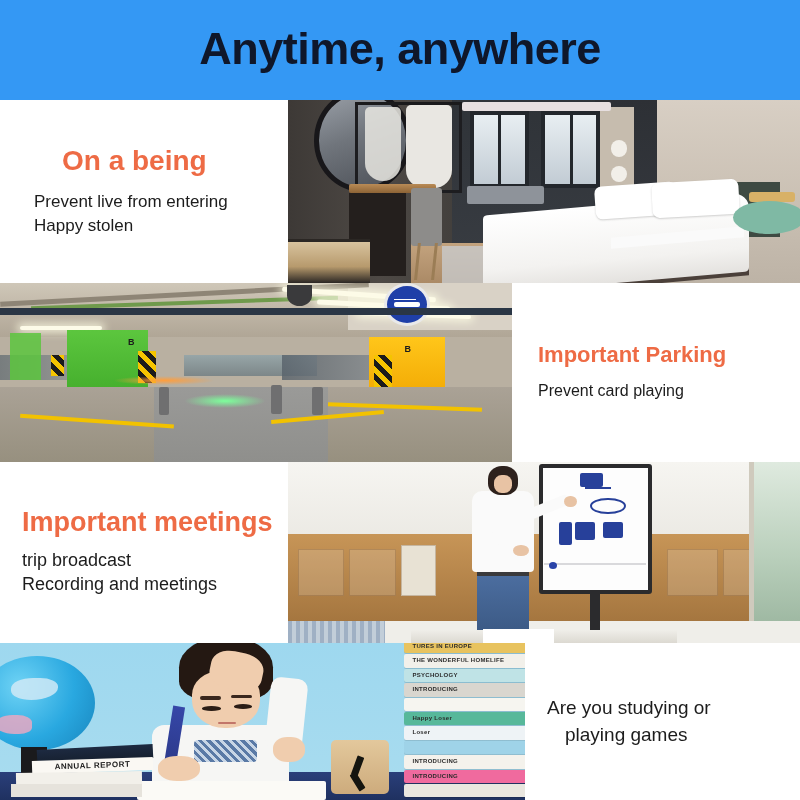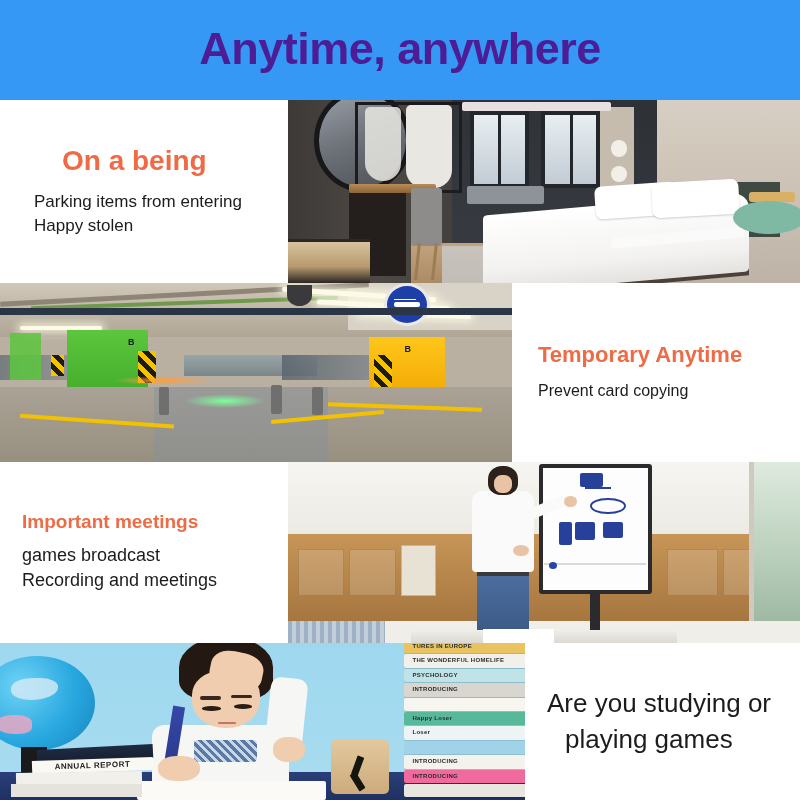--- a/index.html
+++ b/index.html
@@ -11,21 +11,21 @@
   }
   #page { position: relative; width: 800px; height: 800px; background: #fff; }
 
   
   .header {
     position: absolute; left: 0; top: 0; width: 800px; height: 100px;
     background: #3498f4;
     display: flex; align-items: center; justify-content: center;
   }
   .header-title {
-    color: #4c1d95;
+    color: #0f172a;
     font-size: 45px;
     font-weight: bold;
     letter-spacing: -0.5px;
     line-height: 1;
     padding-bottom: 4px;
   }
 
   
   .section { position: absolute; overflow: hidden; }
   .panel-text {
@@ -174,21 +174,21 @@
   .garage .far-cars { position:absolute; left:36%; top:40%; width:26%; height:12%;
     background:linear-gradient(180deg,#8fa3a9 0%,#6d7c82 100%); opacity:.8; }
   .garage .cars-left { position:absolute; left:0; top:40%; width:13%; height:14%;
     background:linear-gradient(90deg,#6c7478 0%,#8b8f8e 100%); opacity:.85; }
   .garage .cars-right { position:absolute; left:55%; top:40%; width:17%; height:14%;
     background:linear-gradient(90deg,#57616a 0%,#7d848a 100%); opacity:.8; }
 
   
   #sec3 { left:0; top:462px; width:800px; height:181px; }
   #sec3 .panel-text { left:0; top:0; width:288px; height:181px; padding-left:22px; }
-  #sec3 .sec-title { font-size:19px; margin-bottom:10px; }
+  #sec3 .sec-title { font-size:27px; margin-bottom:10px; }
   #sec3 .sec-line { font-size:18px; }
   #sec3 .panel-img { left:288px; top:0; width:512px; height:181px; }
 
   .meeting { position:absolute; inset:0; background:#efeee9; }
   .meeting .wall { position:absolute; left:0; top:0; width:100%; height:52%;
     background:linear-gradient(180deg,#f6f5f1 0%,#e9e7e1 100%); }
   .meeting .wood { position:absolute; left:0; top:40%; width:100%; height:48%;
     background:linear-gradient(180deg,#c79557 0%,#a5763f 100%); }
   .meeting .wood-panel { position:absolute; background:rgba(255,255,255,.16);
     border:1px solid rgba(120,80,40,.3); }
@@ -240,21 +240,21 @@
     background-image:repeating-linear-gradient(90deg,#9fb0c4 0 4px,#c2ced9 4px 8px); border-radius:14px 14px 0 0; }
   .meeting .table { position:absolute; left:24%; top:93%; width:52%; height:7%;
     background:linear-gradient(180deg,#efeee9 0%,#dcd9d1 100%); }
   .meeting .paper { position:absolute; left:38%; top:92%; width:14%; height:8%; background:#fff; }
 
   
   #sec4 { left:0; top:643px; width:800px; height:157px; }
   #sec4 .panel-img { left:0; top:0; width:525px; height:157px; }
   #sec4 .panel-text { left:525px; top:0; width:275px; height:157px; padding-left:22px; }
   #sec4 .sec-title { font-size:25px; margin-bottom:6px; }
-  #sec4 .sec-line { font-size:26px; }
+  #sec4 .sec-line { font-size:19px; }
   #sec4 .ln2 { padding-left:18px; }
 
   .study { position:absolute; inset:0; background:linear-gradient(180deg,#9ed8ef 0%,#a9dcef 100%); }
   .study .desk { position:absolute; left:0; top:82%; width:100%; height:18%;
     background:linear-gradient(180deg,#2a3f7a 0%,#1f3160 100%); }
   .study .globe { position:absolute; left:-4%; top:8%; width:22%; height:60%;
     border-radius:50%; background:radial-gradient(circle at 35% 32%,#6fd3f5 0%,#29a8e0 55%,#1884bc 100%); }
   .study .globe-land1 { position:absolute; left:2%; top:22%; width:9%; height:14%;
     background:#cfe9f6; border-radius:50% 40% 60% 45%; opacity:.85; }
   .study .globe-land2 { position:absolute; left:-1%; top:46%; width:7%; height:12%;
@@ -308,21 +308,21 @@
 
 <div id="page">
 
   <div class="header">
     <div class="header-title">Anytime, anywhere</div>
   </div>
 
   <div class="section" id="sec1">
     <div class="panel-text">
       <div class="sec-title">On a being</div>
-      <div class="sec-line">Parking items from entering</div>
+      <div class="sec-line">Prevent live from entering</div>
       <div class="sec-line">Happy stolen</div>
     </div>
     <div class="panel-img">
       <div class="room">
         <div class="wall-left"></div>
         <div class="wall-mid"></div>
         <div class="wall-right"></div>
         <div class="headwall"></div>
         <div class="sconce-plate"></div>
         <div class="mirror"></div>
@@ -386,29 +386,29 @@
         <div class="glow-o"></div>
         <div class="curb c1"></div>
         <div class="curb c2"></div>
         <div class="curb c3"></div>
         <div class="bollard bo1"></div>
         <div class="bollard bo2"></div>
         <div class="bollard bo3"></div>
       </div>
     </div>
     <div class="panel-text">
-      <div class="sec-title">Temporary Anytime</div>
-      <div class="sec-line">Prevent card copying</div>
+      <div class="sec-title">Important Parking</div>
+      <div class="sec-line">Prevent card playing</div>
     </div>
   </div>
 
   <div class="section" id="sec3">
     <div class="panel-text">
       <div class="sec-title">Important meetings</div>
-      <div class="sec-line">games broadcast</div>
+      <div class="sec-line">trip broadcast</div>
       <div class="sec-line">Recording and meetings</div>
     </div>
     <div class="panel-img">
       <div class="meeting">
         <div class="wall"></div>
         <div class="wood"></div>
         <div class="wood-panel wp1"></div>
         <div class="wood-panel wp2"></div>
         <div class="wood-panel wp3"></div>
         <div class="wood-panel wp4"></div>

